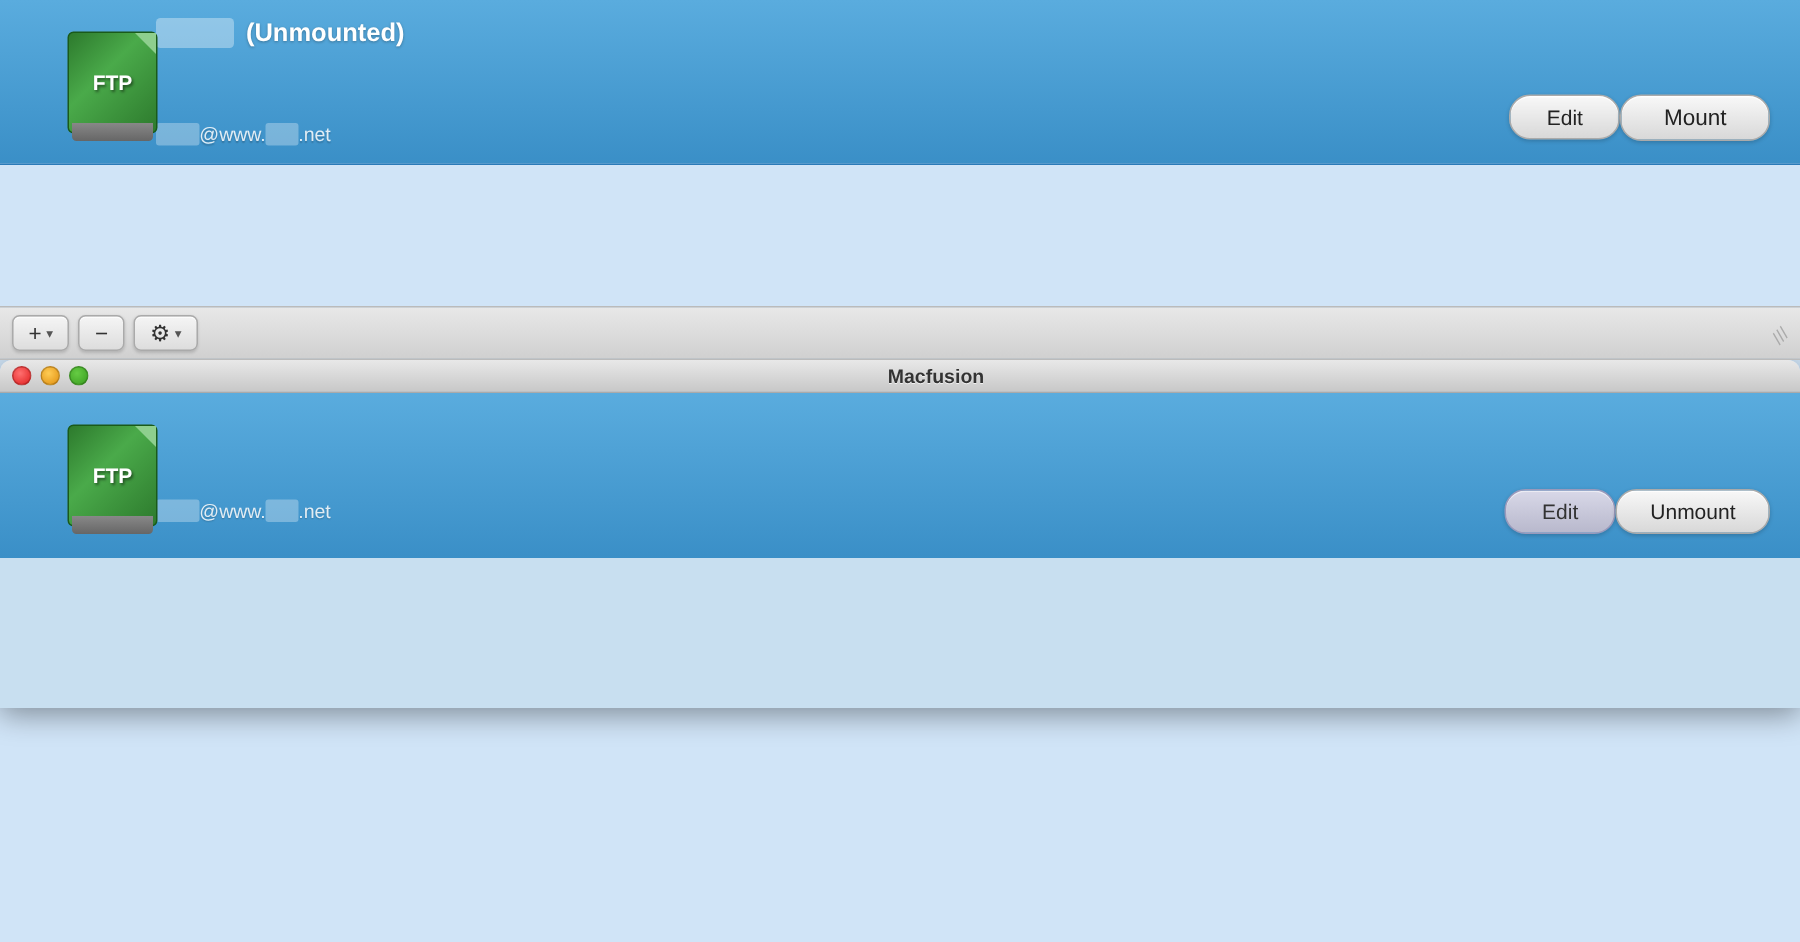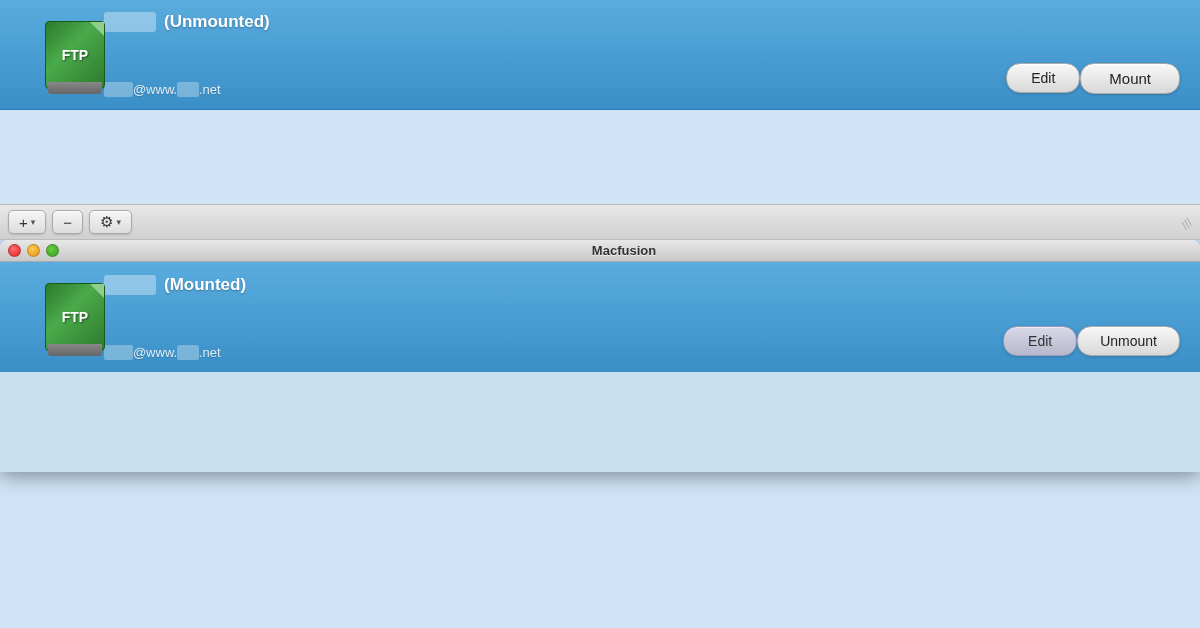--- a/index.html
+++ b/index.html
@@ -391,24 +391,20 @@
   <div class="bottom-list-area">
 
     <div class="ftp-icon">
       <div class="ftp-icon-inner">
         <span class="ftp-label">FTP</span>
         <div class="ftp-disk-base"></div>
       </div>
     </div>
 
     <div class="item-info">
-      <div class="item-title">
-        <span class="blurred-text">&nbsp;&nbsp;&nbsp;&nbsp;&nbsp;&nbsp;&nbsp;&nbsp;&nbsp;&nbsp;&nbsp;</span>
-        <span>(Mounted)</span>
-      </div>
       <div class="item-subtitle">
         <span class="blurred-text-sm">&nbsp;&nbsp;&nbsp;&nbsp;&nbsp;&nbsp;&nbsp;&nbsp;</span><span>@www.</span><span class="blurred-text-sm">&nbsp;&nbsp;&nbsp;&nbsp;&nbsp;&nbsp;</span><span>.net</span>
       </div>
     </div>
 
     <div class="item-actions">
       <button class="btn-edit-mounted">Edit</button>
       <button class="btn-unmount">Unmount</button>
     </div>
   </div>

